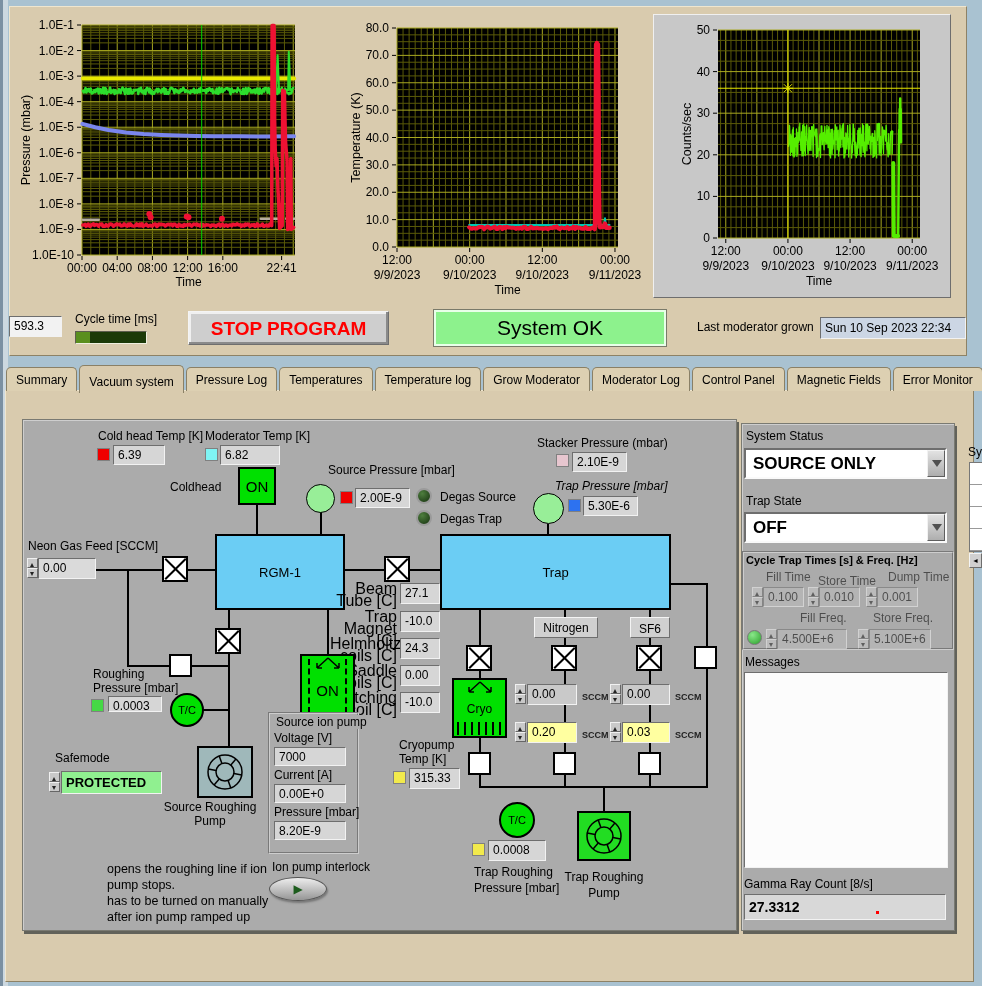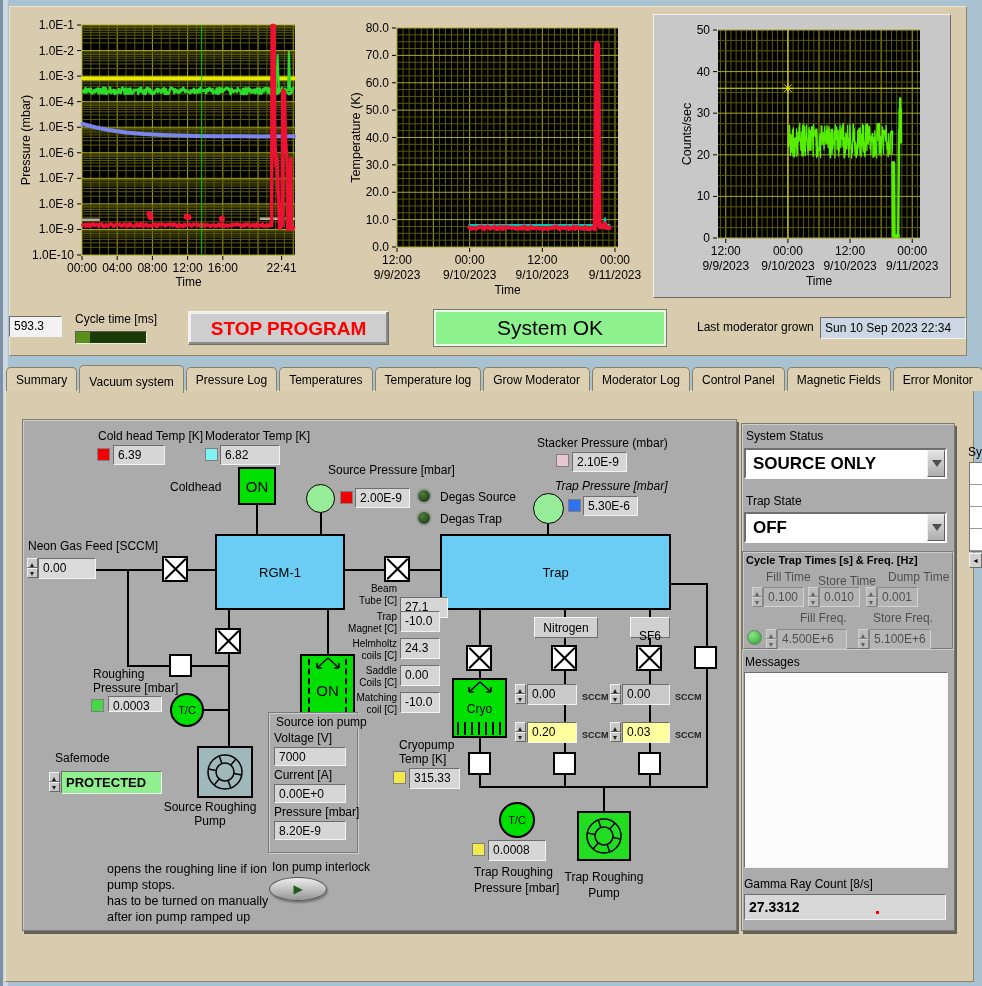--- a/index.html
+++ b/index.html
@@ -1,20 +1,20 @@
 <!DOCTYPE html>
 <html><head>
 <meta charset="utf-8">
 <style>
   html,body{margin:0;padding:0;background:#a9c2d1;}
   #root{position:relative;width:982px;height:986px;background:#a9c2d1;overflow:hidden;
         font-family:"Liberation Sans",sans-serif;font-size:12px;color:#000;}
   .a{position:absolute;}
   .lb{position:absolute;font-size:12px;color:#000;white-space:pre-line;line-height:14px;}
-  .lb10{font-size:10px;line-height:12px;}
+  .lb10{font-size:16px;line-height:12px;}
   .ctr{text-align:center;}
   .rt{text-align:right;}
   .sunk{position:absolute;background:#d6d6d6;border:1px solid;border-color:#6e6e6e #f2f2f2 #f2f2f2 #6e6e6e;
         box-sizing:border-box;padding:2px 0 0 4px;font-size:12px;overflow:hidden;white-space:nowrap;}
   .white{background:#f2f2f2;}
   .raisebtn{position:absolute;background:#d0d0d0;border:1px solid;border-color:#f4f4f4 #6e6e6e #6e6e6e #f4f4f4;
         box-sizing:border-box;text-align:center;}
   .pipe{position:absolute;background:#000;}
   .valve{position:absolute;width:26px;height:26px;background:#fff;border:2px solid #000;box-sizing:border-box;overflow:hidden;}
   .valve i{position:absolute;left:-3px;top:10px;width:29px;height:2px;background:#000;}
@@ -558,21 +558,21 @@
     </div>
 
   <div class="wsq" style="left:169px;top:654px;"></div>
   <div class="wsq" style="left:694px;top:646px;"></div>
   <div class="wsq" style="left:468px;top:752px;"></div>
   <div class="wsq" style="left:553px;top:752px;"></div>
   <div class="wsq" style="left:638px;top:752px;"></div>
 
   <div class="lb lb10 rt" style="left:330px;top:583px;width:67px;">Beam
 Tube [C]</div>
-  <div class="sunk" style="left:400px;top:583px;width:48px;height:21px;margin-top:14px;">27.1</div>
+  <div class="sunk" style="left:400px;top:583px;width:40px;height:21px;">27.1</div>
   <div class="lb lb10 rt" style="left:330px;top:611px;width:67px;">Trap
 Magnet [C]</div>
   <div class="sunk" style="left:400px;top:611px;width:40px;height:21px;">-10.0</div>
   <div class="lb lb10 rt" style="left:330px;top:638px;width:67px;">Helmholtz
 coils [C]</div>
   <div class="sunk" style="left:400px;top:638px;width:40px;height:21px;">24.3</div>
   <div class="lb lb10 rt" style="left:330px;top:665px;width:67px;">Saddle
 Coils [C]</div>
   <div class="sunk" style="left:400px;top:665px;width:40px;height:21px;">0.00</div>
   <div class="lb lb10 rt" style="left:330px;top:692px;width:67px;">Matching
@@ -634,21 +634,21 @@
 has to be turned on manually
 after ion pump ramped up</div>
   <div class="lb" style="left:272px;top:860px;">Ion pump interlock</div>
   <div class="a" style="left:269px;top:877px;width:56px;height:22px;border-radius:50%;background:linear-gradient(#ededed,#969696);border:1px solid #555;box-shadow:1px 2px 2px #777;display:flex;align-items:center;justify-content:center;">
     <span style="color:#1d5c1d;font-size:12px;line-height:12px;">▶</span>
   </div>
 
   <div class="raisebtn" style="left:534px;top:617px;width:64px;height:21px;padding-top:3px;">
     <span>Nitrogen</span>
   </div>
-  <div class="raisebtn" style="left:630px;top:617px;width:40px;height:21px;padding-top:11px;">
+  <div class="raisebtn" style="left:630px;top:617px;width:40px;height:21px;padding-top:4px;">
     <span>SF6</span>
   </div>
   <div class="spin" style="left:515px;top:684px;">
       <i></i>
       <i></i>
     </div>
   <div class="sunk" style="left:527px;top:684px;width:50px;height:21px;background:#c9c9c9;">0.00</div>
   <div class="lb" style="left:582px;top:690px;font-size:9px;color:#222;font-weight:bold;">SCCM</div>
   <div class="spin" style="left:515px;top:722px;">
       <i></i>

